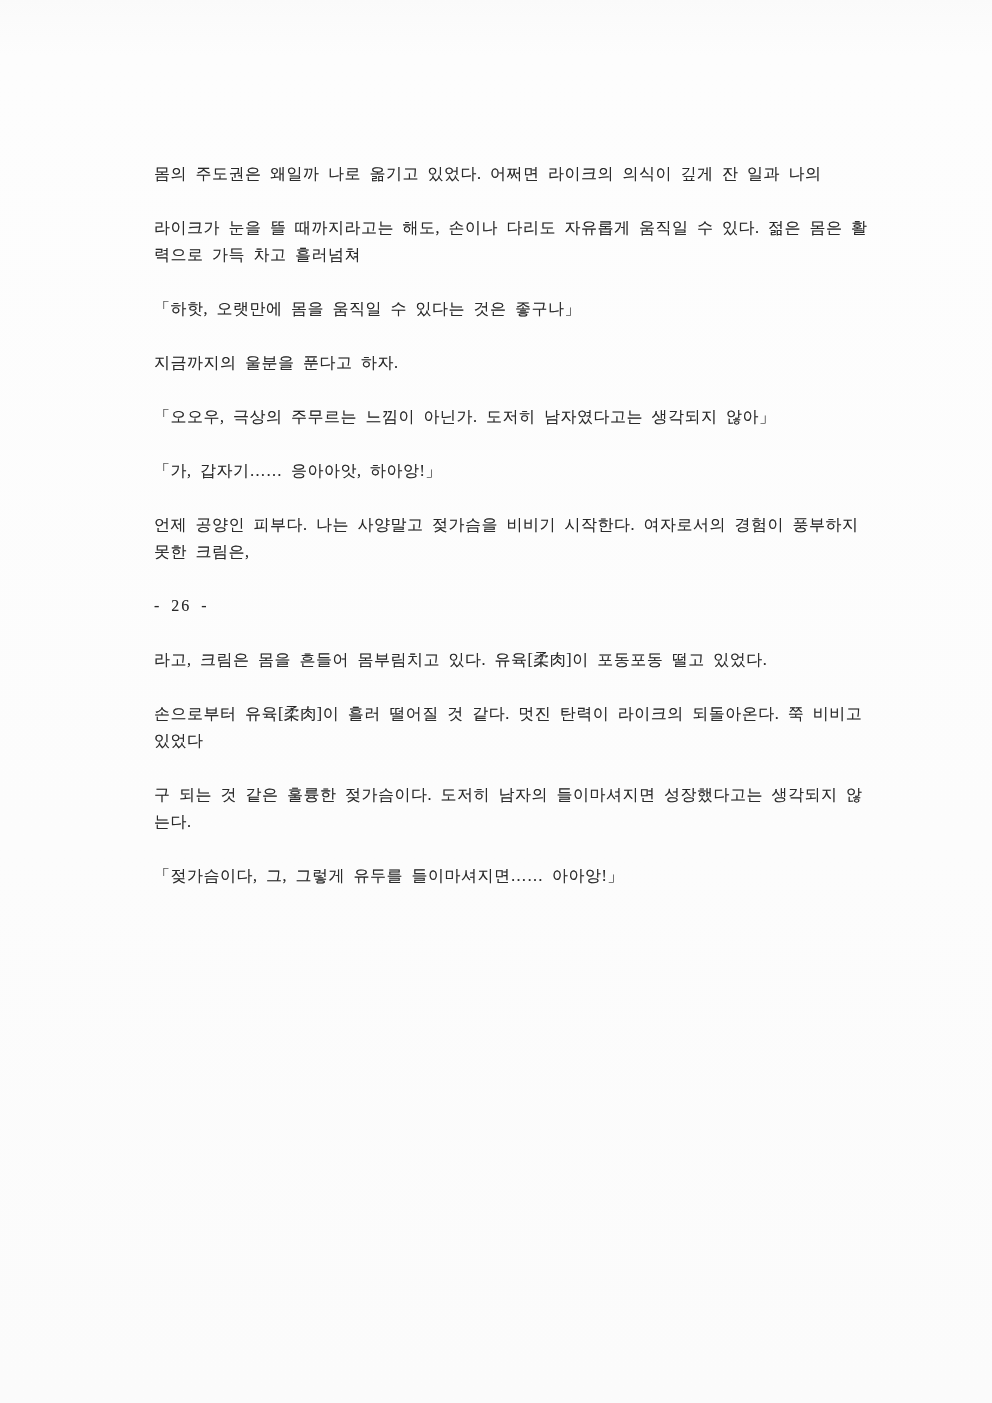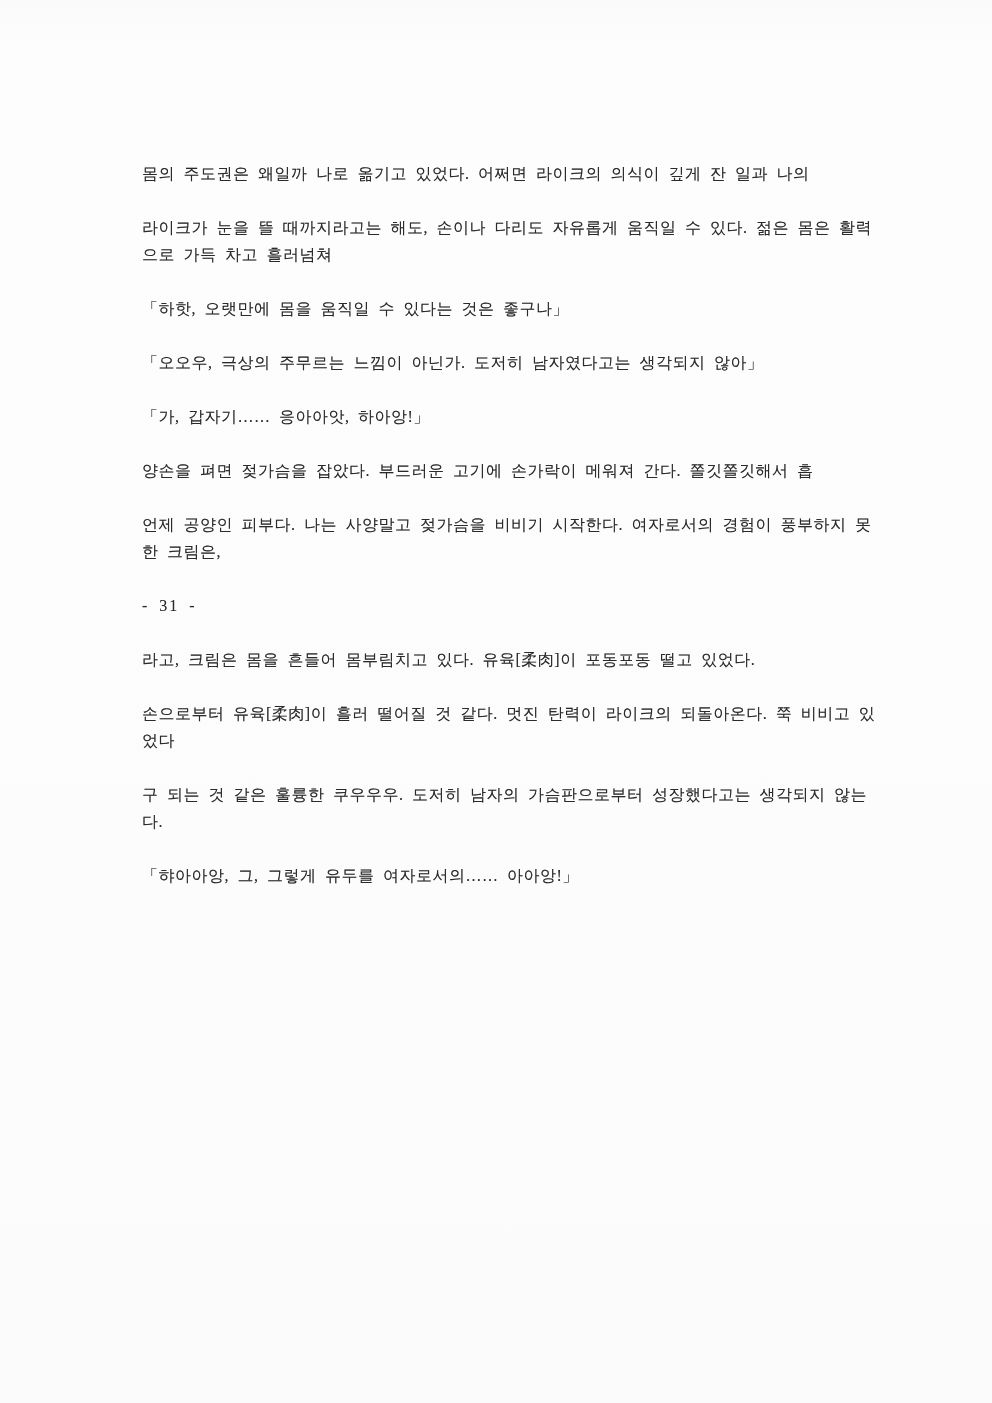--- a/index.html
+++ b/index.html
@@ -20,21 +20,21 @@
     height: 1403px;
     background: linear-gradient(180deg, #fafafa 0%, #fdfdfd 4%, #fcfcfc 60%, #fbfbfb 100%);
   }
   .content {
     position: absolute;
     left: 142px;
     top: 160px;
     width: 734px;
   }
   p.block {
-    margin: 0 0 27px 0;
+    margin: 0 0 27px 12px;
     font-size: 16px;
     line-height: 27px;
     letter-spacing: 0.5px;
     word-spacing: 4px;
     word-break: break-all;
     text-shadow: 0 0 0.6px rgba(40,40,40,0.35);
   }
   p.block:last-child {
     margin-bottom: 0;
   }
@@ -43,23 +43,23 @@
   }
 </style>
 </head>
 <body>
 
 <div class="page">
   <div class="content">
     <p class="block">몸의 주도권은 왜일까 나로 옮기고 있었다. 어쩌면 라이크의 의식이 깊게 잔 일과 나의</p>
     <p class="block">라이크가 눈을 뜰 때까지라고는 해도, 손이나 다리도 자유롭게 움직일 수 있다. 젊은 몸은 활력으로 가득 차고 흘러넘쳐</p>
     <p class="block">「하핫, 오랫만에 몸을 움직일 수 있다는 것은 좋구나」</p>
+    <p class="block">지금까지의 울분을 푼다고 하자.</p>
     <p class="block">「오오우, 극상의 주무르는 느낌이 아닌가. 도저히 남자였다고는 생각되지 않아」</p>
     <p class="block">「가, 갑자기…… 응아아앗, 하아앙!」</p>
-    <p class="block">양손을 펴면 젖가슴을 잡았다. 부드러운 고기에 손가락이 메워져 간다. 쫄깃쫄깃해서 흡</p>
     <p class="block">언제 공양인 피부다. 나는 사양말고 젖가슴을 비비기 시작한다. 여자로서의 경험이 풍부하지 못한 크림은,</p>
-    <p class="block pagenum">- 31 -</p>
+    <p class="block pagenum">- 26 -</p>
     <p class="block">라고, 크림은 몸을 흔들어 몸부림치고 있다. 유육[柔肉]이 포동포동 떨고 있었다.</p>
     <p class="block">손으로부터 유육[柔肉]이 흘러 떨어질 것 같다. 멋진 탄력이 라이크의 되돌아온다. 쭉 비비고 있었다</p>
-    <p class="block">구 되는 것 같은 훌륭한 쿠우우우. 도저히 남자의 가슴판으로부터 성장했다고는 생각되지 않는다.</p>
-    <p class="block">「햐아아앙, 그, 그렇게 유두를 여자로서의…… 아아앙!」</p>
+    <p class="block">구 되는 것 같은 훌륭한 젖가슴이다. 도저히 남자의 들이마셔지면 성장했다고는 생각되지 않는다.</p>
+    <p class="block">「젖가슴이다, 그, 그렇게 유두를 들이마셔지면…… 아아앙!」</p>
   </div>
 </div>
 
 </body></html>

